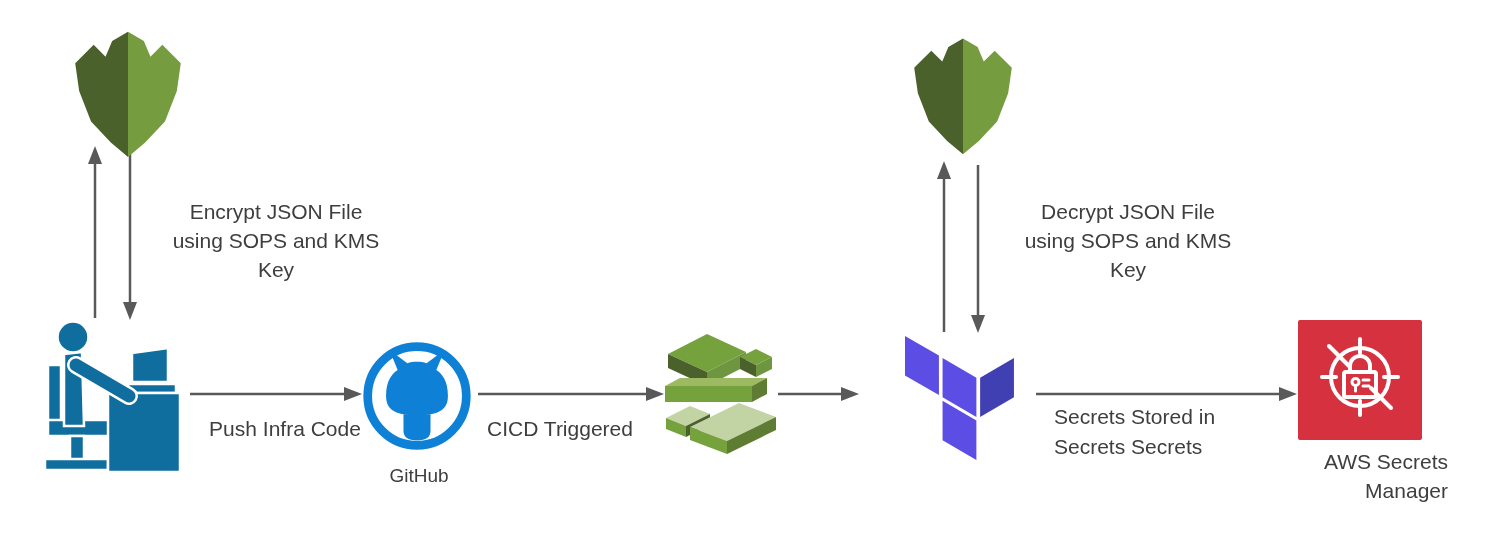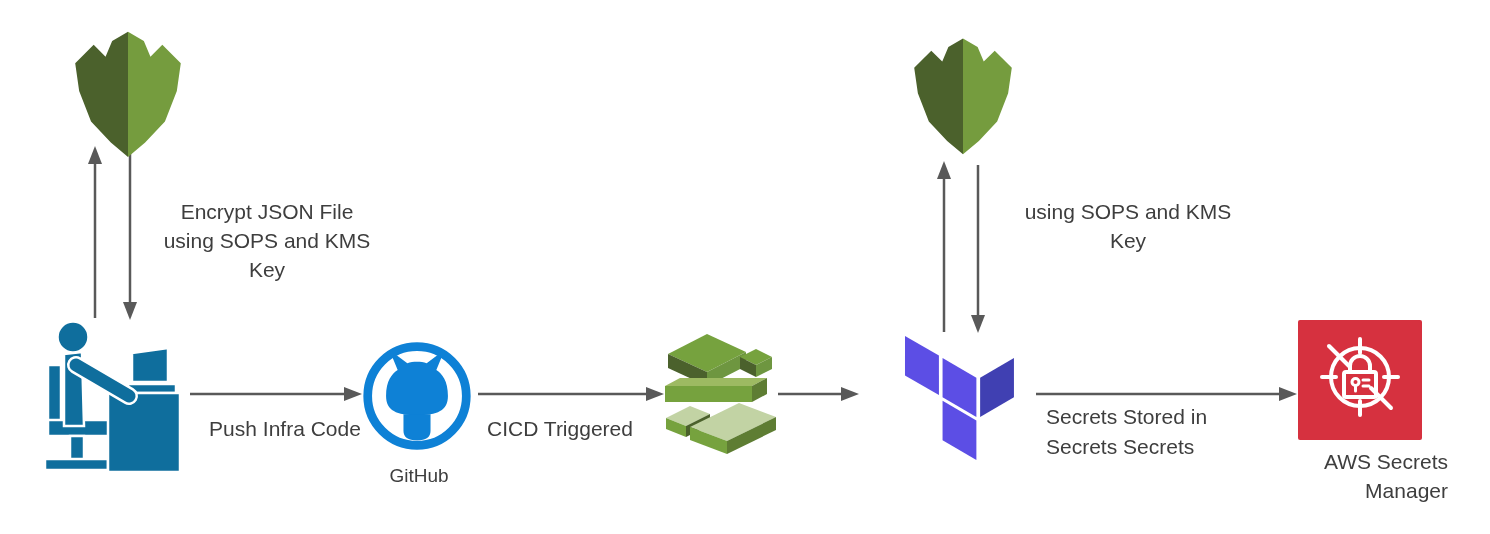--- a/index.html
+++ b/index.html
@@ -2,21 +2,21 @@
 <html style="--kms_dark: #4B612C; --kms_light: #759C3E; --person_blue: #0F6E9D; --github_blue: #0E81D6; --tf_light: #5C4EE5; --tf_dark: #4040B2; --stack_mid: #76A23E; --stack_dark: #4B612C; --stack_middark: #5E7D33; --stack_light: #C2D3A4; --stack_topmid: #9DBA62; --stack_rightmid: #6E9640; --sm_red: #D6313F; --arrow_gray: #595959; --text_gray: #3E3E3E;"><head>
 <meta charset="utf-8">
 <style>
   html,body{margin:0;padding:0;background:#fff;}
   .canvas{
     position:relative;width:1490px;height:534px;background:#fff;overflow:hidden;
     font-family:"Liberation Sans",sans-serif;
   }
   .icon{position:absolute;z-index:2;}
   .lbl{position:absolute;z-index:3;color:var(--text_gray,#3E3E3E);font-size:21px;line-height:29px;text-align:center;white-space:nowrap;}
-  .lbl.left{text-align:left;}
+  .lbl.left{text-align:left;margin-left:8px;}
   #connectors{position:absolute;left:0;top:0;z-index:1;}
   #connectors line{stroke:var(--arrow_gray,#595959);stroke-width:2.5;}
   #connectors polygon{fill:var(--arrow_gray,#595959);}
   
   .f-kms-d{fill:var(--kms_dark,#4B612C);}
   .f-kms-l{fill:var(--kms_light,#759C3E);}
   .f-person{fill:var(--person_blue,#0F6E9D);stroke:#fff;stroke-width:2.5;}
   .arm-under{stroke:#fff;stroke-width:18;stroke-linecap:round;fill:none;}
   .arm-over{stroke:var(--person_blue,#0F6E9D);stroke-width:13;stroke-linecap:round;fill:none;}
   .gh-ring{fill:#fff;stroke:var(--github_blue,#0E81D6);stroke-width:9;}
@@ -152,27 +152,28 @@
       <line class="sm-w" x1="73" y1="68" x2="93" y2="88"></line>
       <path class="sm-w" d="M52,52 L52,46 A10,10 0 0 1 72,46 L72,52"></path>
       <rect class="sm-w" x="46" y="52" width="32" height="25" rx="2"></rect>
       <circle class="sm-w-thin" cx="57.5" cy="62" r="3.5"></circle>
       <line class="sm-w-thin" x1="57.5" y1="65.5" x2="57.5" y2="71"></line>
       <line class="sm-w-thin" x1="65" y1="60" x2="71" y2="60"></line>
       <line class="sm-w-thin" x1="65" y1="66" x2="71" y2="66"></line>
     </svg>
   </div>
 
-  <div class="lbl" style="left:132px;top:197px;width:270px;">
+  <div class="lbl" style="left:132px;top:197px;width:270px;padding-left:9px;">
     <div>Encrypt JSON File</div>
     <div>using SOPS and KMS</div>
     <div>Key</div>
   </div>
 
   <div class="lbl" style="left:993px;top:197px;width:270px;">
+    <div>Decrypt JSON File</div>
     <div>using SOPS and KMS</div>
     <div>Key</div>
   </div>
 
   <div class="lbl" style="left:185px;top:414px;width:200px;text-align:center;">Push Infra Code</div>
 
   <div class="lbl" style="left:460px;top:414px;width:200px;">CICD Triggered</div>
 
   <div class="lbl left" style="left:1046px;top:402px;width:230px;line-height:30px;">
     <div>Secrets Stored in</div>

